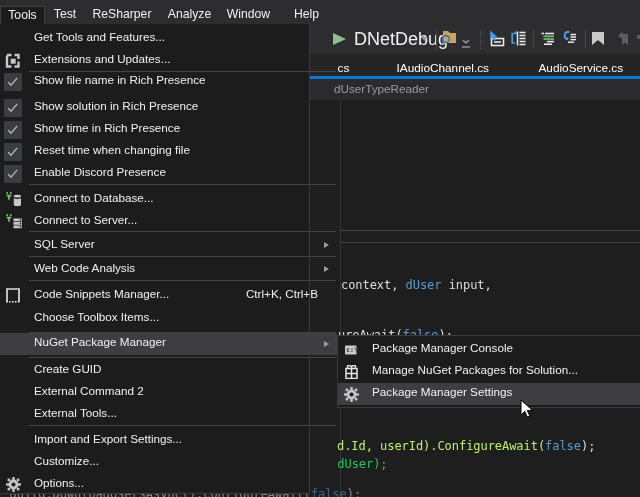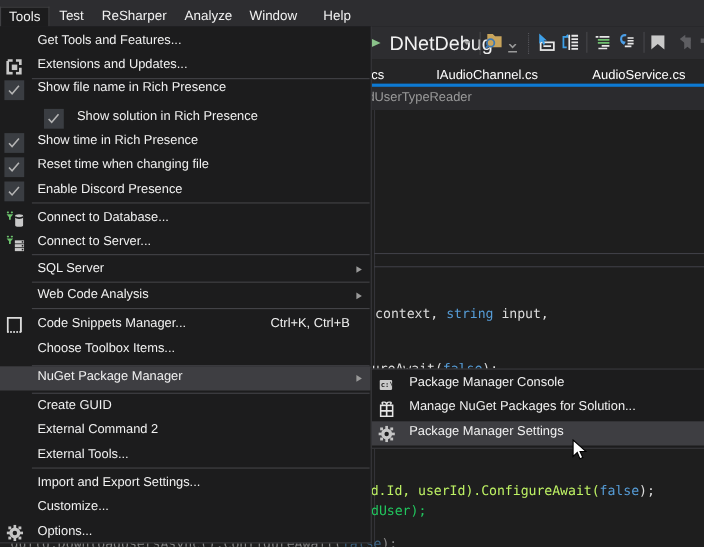--- a/index.html
+++ b/index.html
@@ -20,21 +20,21 @@
   .tab-label { position:absolute; top:0; height:22px; line-height:28.5px; color:#ffffff; font-size:11.8px; }
   #blueline { position:absolute; left:0; top:76px; width:640px; height:3px; background:#0e7ad3; z-index:0; }
   #breadcrumb { position:absolute; left:0; top:79px; width:640px; height:21px; background:#2b2b2e; z-index:0; }
   #breadcrumb span { position:absolute; left:334px; top:-1.4px; height:21px; line-height:22px; font-size:11.7px; color:#9b9b9b; }
   #editor { position:absolute; left:0; top:100px; width:640px; height:397px; background:#1e1e1e; z-index:0; }
   .vline { position:absolute; background:#333338; }
   .hline { position:absolute; background:#3f3f46; }
   .codeline { position:absolute; font-family:"DejaVu Sans Mono", monospace; font-size:12px; line-height:12px; white-space:pre; letter-spacing:-0.05px; }
   
   #menu-popup {
-    position:absolute; left:0; top:24px; width:338px; height:470px;
+    position:absolute; left:0; top:24px; width:310px; height:470px;
     background:#1c1c1d; border-right:1px solid #3a3a3e; border-bottom:1px solid #3a3a3e;
     z-index:10;
   }
   .menu-item { position:absolute; left:0; width:337px; height:22px; color:#f1f1f1; font-size:11.7px; }
   .menu-item.hl { background:#3e3e42; }
   .menu-item .mi-label { position:absolute; left:34px; top:-1.6px; height:22px; line-height:22px; white-space:nowrap; }
   .menu-item .mi-shortcut { position:absolute; right:19px; top:-1.6px; height:22px; line-height:22px; }
   .menu-item .mi-arrow { position:absolute; right:8px; top:7.5px; width:0; height:0; border-left:5px solid #9a9a9a; border-top:3.5px solid transparent; border-bottom:3.5px solid transparent; }
   .menu-sep { position:absolute; left:29px; width:307px; height:1px; background:#434347; }
   .mi-iconbox { position:absolute; left:4px; top:2px; width:18px; height:18px; }
@@ -132,21 +132,21 @@
   </div>
 <div id="blueline"></div>
 <div id="breadcrumb">
     <span>dUserTypeReader</span>
   </div>
 
 <div id="editor">
   <div class="vline" style="left:339.5px;top:0;width:1px;height:397px;"></div>
   <div class="hline" style="left:340px;top:129.5px;width:300px;height:1px;"></div>
   <div class="hline" style="left:340px;top:141.5px;width:300px;height:1px;"></div>
-<div class="codeline" style="left: 341px; top: 179px;"><span style="color: rgb(220, 220, 220);">context, </span><span style="color: rgb(86, 156, 214);">string</span><span style="color: rgb(220, 220, 220);"> input,</span></div>
+<div class="codeline" style="left: 341px; top: 179px;"><span style="color: rgb(220, 220, 220);">context, </span><span style="color: rgb(86, 156, 214);">dUser</span><span style="color: rgb(220, 220, 220);"> input,</span></div>
     <div class="codeline" style="left: 338px; top: 229px;"><span style="color: rgb(220, 220, 220);">ureAwait(</span><span style="color: rgb(86, 156, 214);">false</span><span style="color: rgb(220, 220, 220);">);</span></div>
     <div class="codeline" style="left: 337px; top: 340px;"><span style="color: #bef264;">d.Id, userId).ConfigureAwait(</span><span style="color: rgb(86, 156, 214);">false</span><span style="color: rgb(220, 220, 220);">);</span></div>
     <div class="codeline" style="left: 337.3px; top: 358px;"><span style="color: #22c55e;">dUser);</span></div>
     <div class="codeline" style="left: -33.5px; top: 388px; opacity: 0.55;"><span style="color: rgb(220, 220, 220);">await guild.DownloadUsersAsync().ConfigureAwait(</span><span style="color: rgb(86, 156, 214);">false</span><span style="color: rgb(220, 220, 220);">);</span></div>
   </div>
 
 <div id="menu-popup">
     <div class="menu-item" style="top: 3.5px;">
       <span class="mi-label">Get Tools and Features...</span>
     </div>
@@ -161,21 +161,21 @@
     </div>
     <div class="menu-sep" style="top: 47px;"></div>
     <div class="menu-item" style="top: 47px;">
       <div class="mi-iconbox mi-check">
         <svg width="12" height="10" viewBox="0 0 12 10">
           <polyline points="1.2,5.2 4,8.2 10.2,0.9" fill="none" stroke="#b4b4b4" stroke-width="1.4"></polyline>
         </svg>
       </div>
       <span class="mi-label">Show file name in Rich Presence</span>
     </div>
-    <div class="menu-item" style="top: 72.6px; margin-left: 36px;">
+    <div class="menu-item" style="top: 72.6px;">
       <div class="mi-iconbox mi-check">
         <svg width="12" height="10" viewBox="0 0 12 10">
           <polyline points="1.2,5.2 4,8.2 10.2,0.9" fill="none" stroke="#b4b4b4" stroke-width="1.4"></polyline>
         </svg>
       </div>
       <span class="mi-label">Show solution in Rich Presence</span>
     </div>
     <div class="menu-item" style="top: 94.6px;">
       <div class="mi-iconbox mi-check">
         <svg width="12" height="10" viewBox="0 0 12 10">

